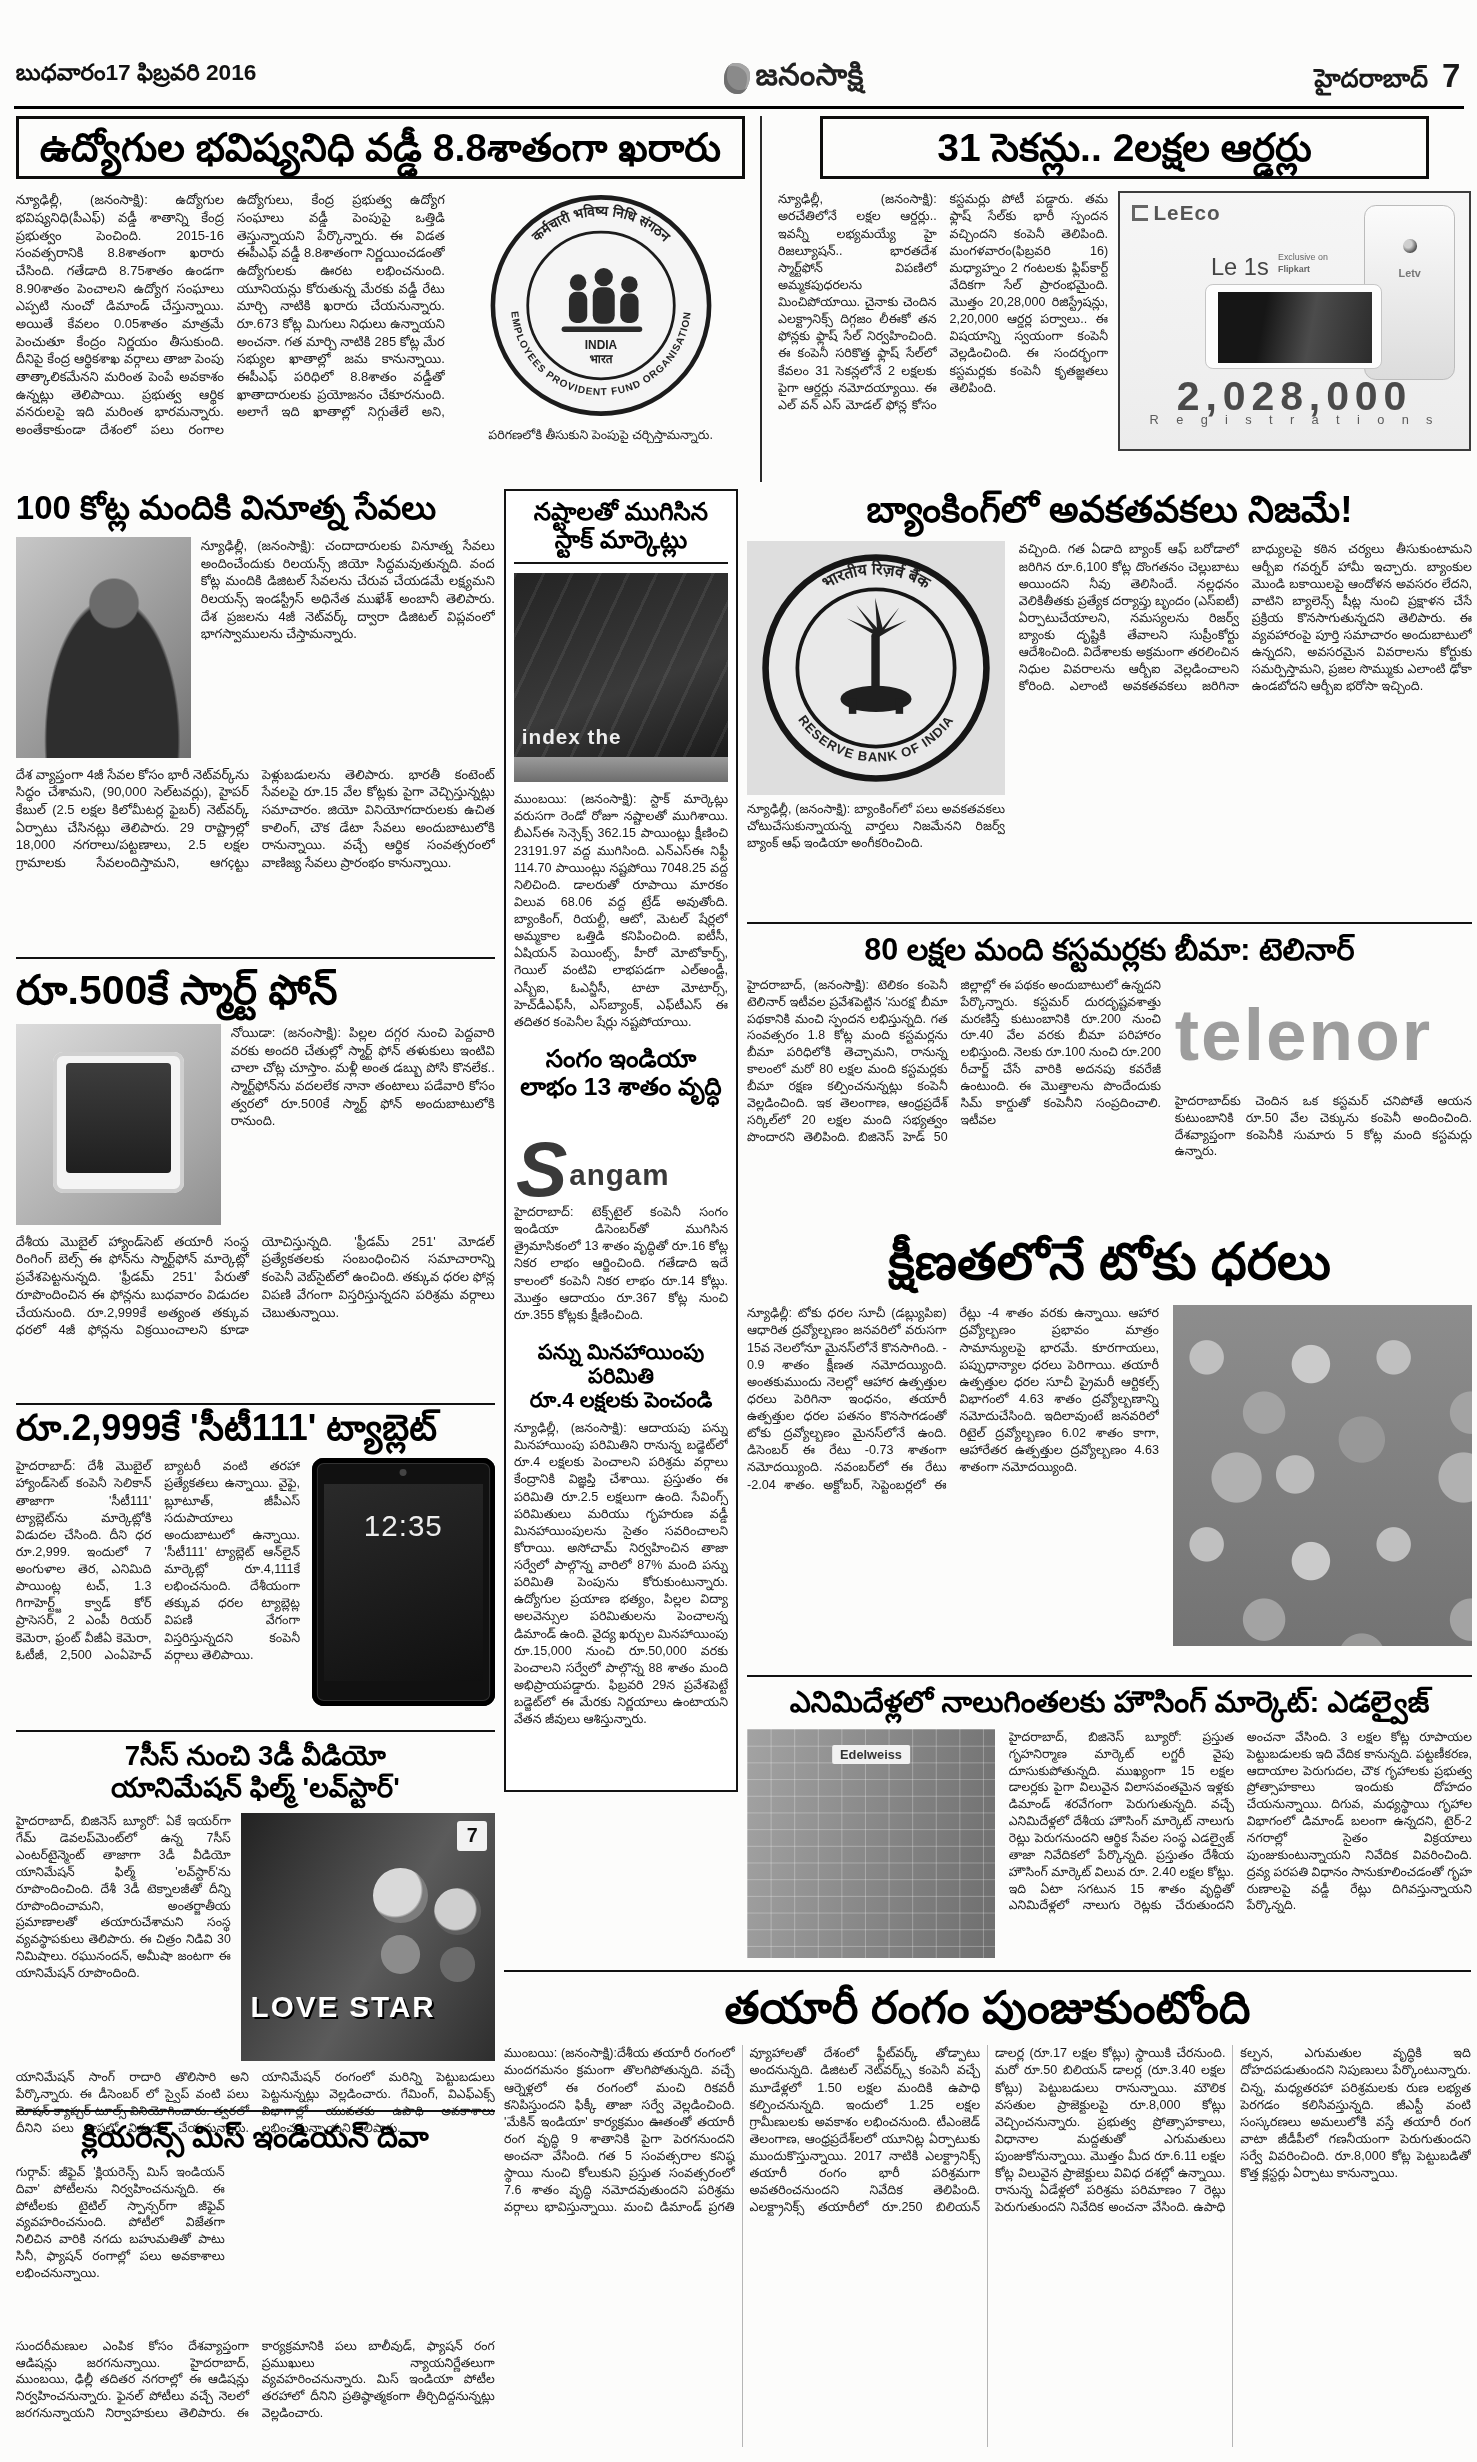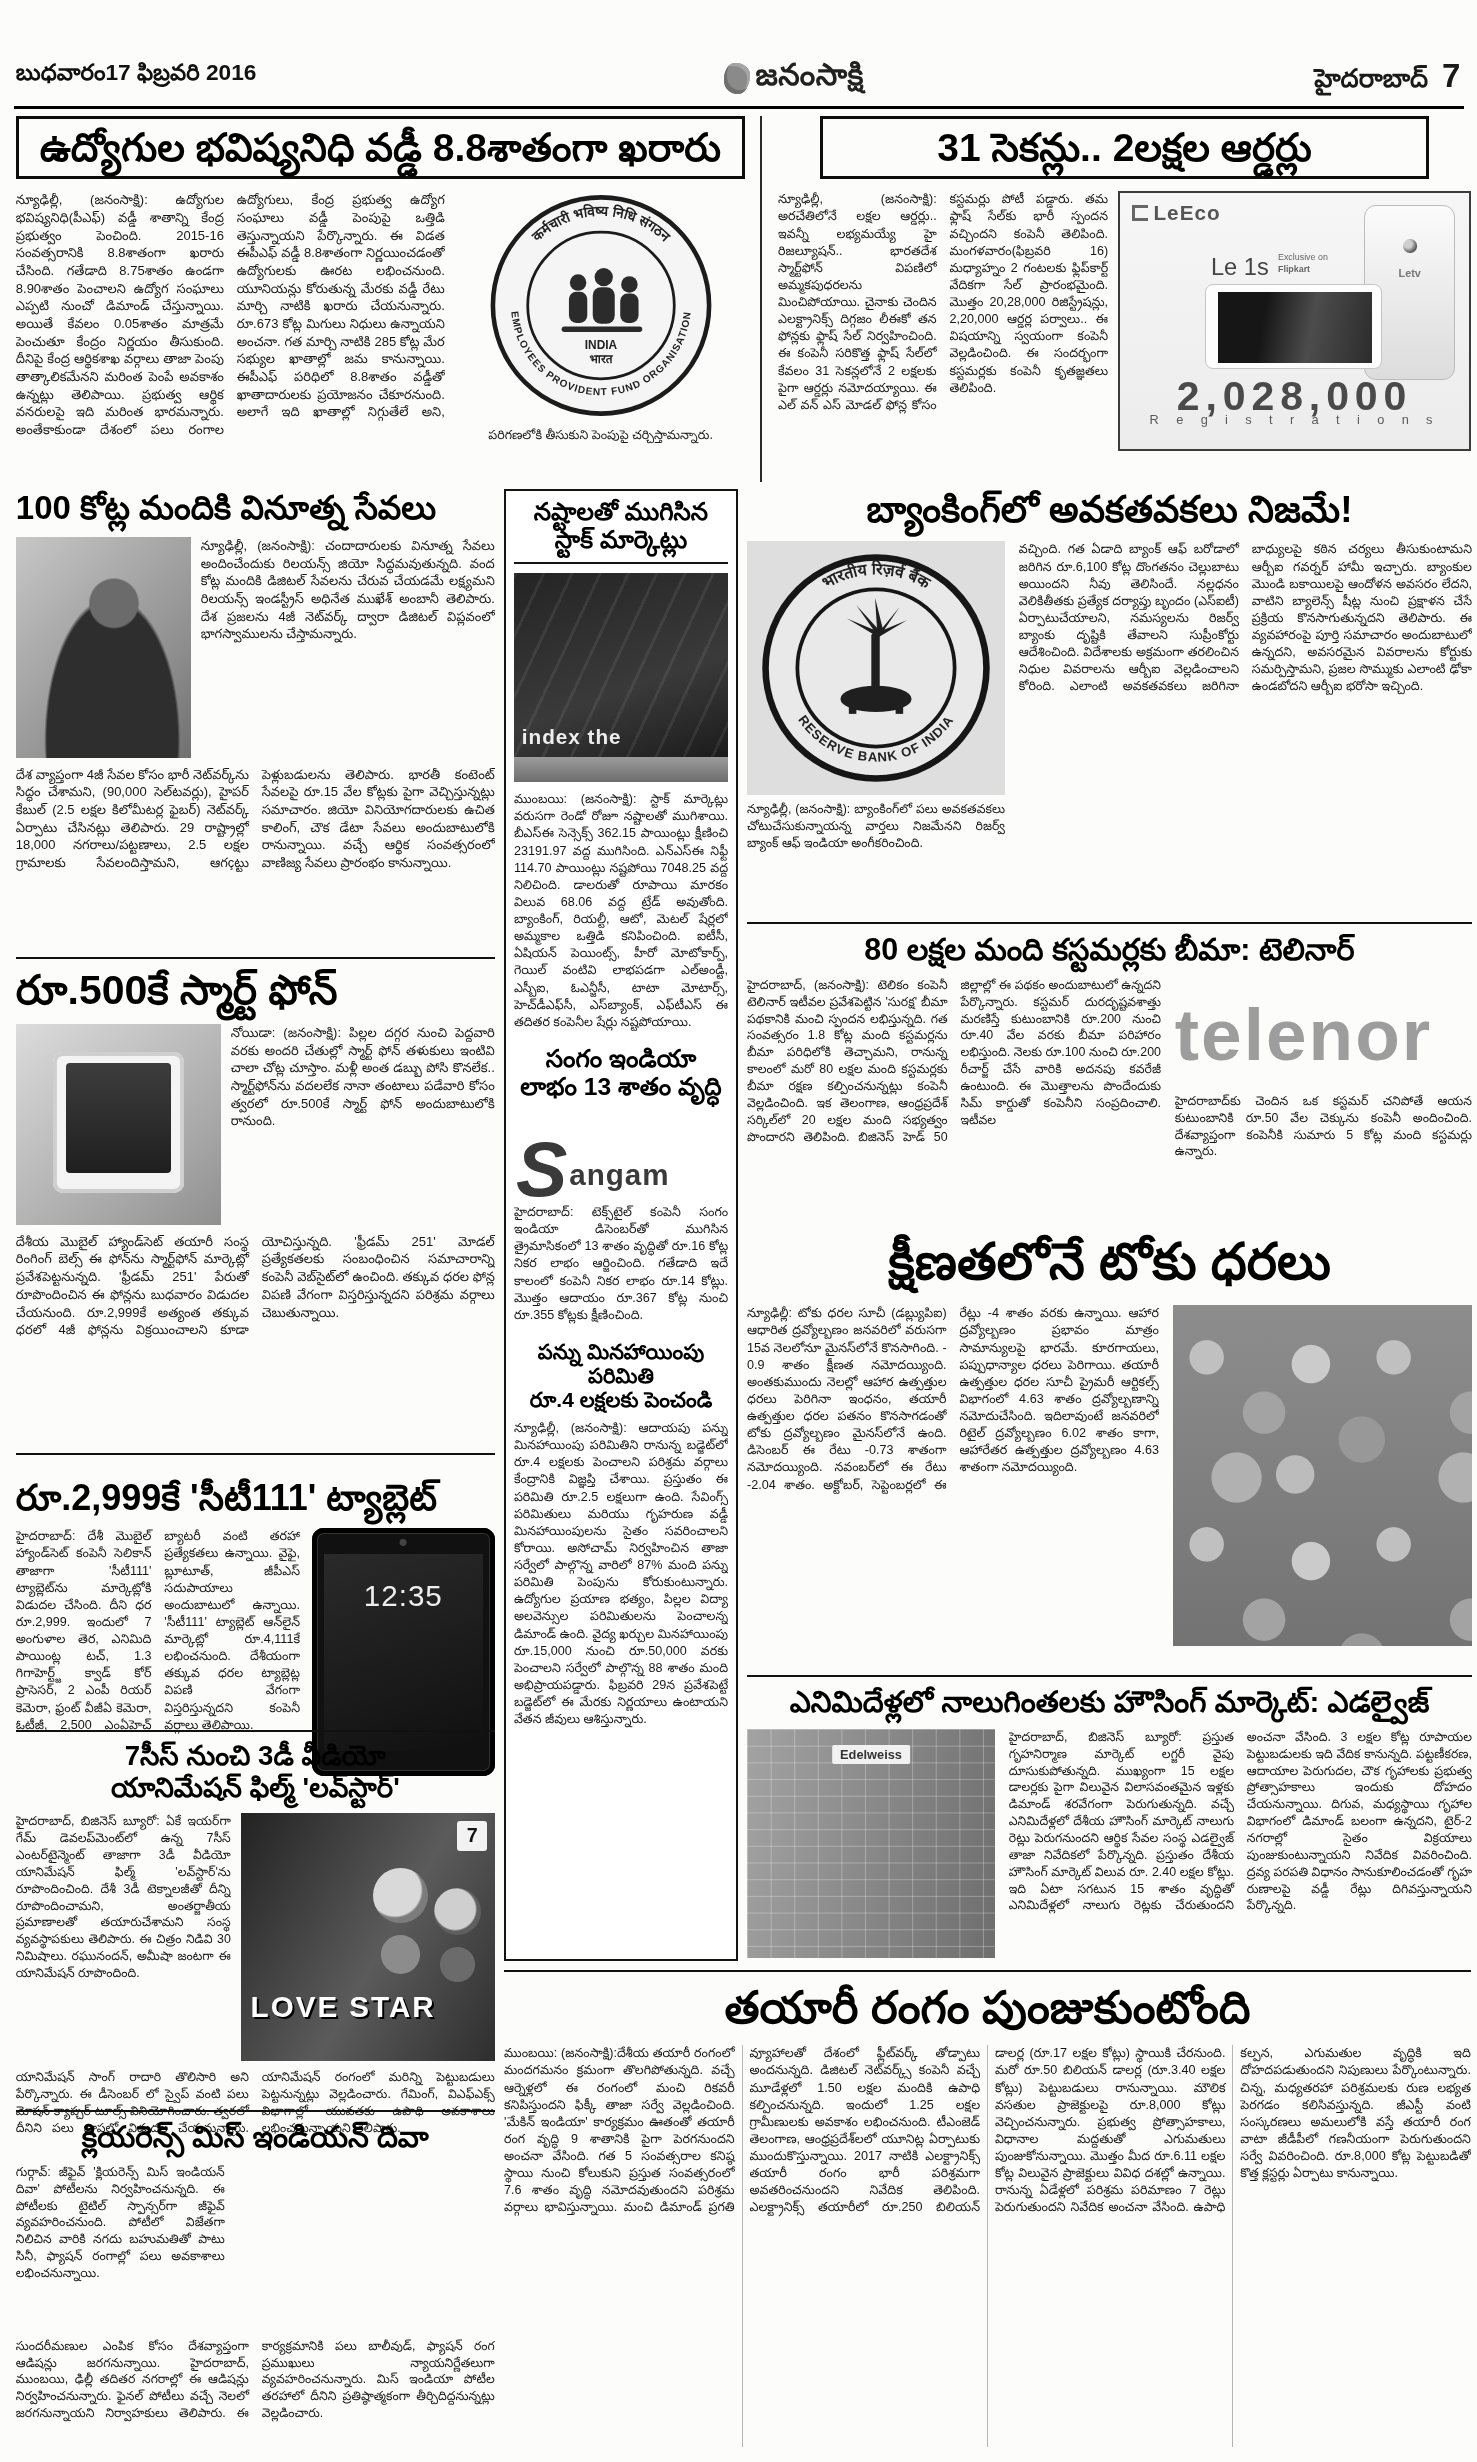--- a/index.html
+++ b/index.html
@@ -91,21 +91,21 @@
   .ad-back-brand { position:absolute; left:50%; top:61px; transform:translateX(-50%); font-size:10.8px; color:#777; font-weight:bold; }
   .ad-model { position:absolute; left:91px; top:61px; font-size:23.6px; color:#444; }
   .ad-excl { position:absolute; left:158px; top:59px; font-size:8.9px; color:#666; line-height:1.3; }
   .ad-landphone { position:absolute; left:85px; top:91px; width:177px; height:85px; background:#fdfdfd; border:1px solid #c5c5c5; border-radius:7.9px; }
   .ad-landscreen { position:absolute; left:11.8px; top:6.9px; width:154px; height:71px;
       background:linear-gradient(100deg,#161616 0 30%, #4c4c4c 60%, #2c2c2c), linear-gradient(#333,#111); }
   .ad-count { position:absolute; left:0; right:0; bottom:29.6px; text-align:center; font-size:41px; font-weight:800; color:#4a4a4a; letter-spacing:5.9px; }
   .ad-reg { position:absolute; left:0; right:0; bottom:22px; text-align:center; font-size:12.8px; color:#5a5a5a; letter-spacing:6.9px; }
 
   
-  .midcol { left:504px; top:489px; width:234px; height:1472px; border:2px solid #141414; padding:6.9px 7.9px; background:#fff; }
+  .midcol { left:504px; top:489px; width:234px; height:1303px; border:2px solid #141414; padding:6.9px 7.9px; background:#fff; }
   .mid-hl { font-size:24.6px; text-align:center; border-bottom:2px solid #141414; padding-bottom:7.9px; }
   .sangam-logo { display:flex; align-items:flex-end; gap:2px; height:91px; margin:7.9px 0 3.9px 2px; color:#3a3a3a; }
   .sangam-s { font-size:77px; font-weight:800; font-style:italic; line-height:.8; }
   .sangam-rest { font-size:29.6px; font-weight:600; letter-spacing:1px; padding-bottom:7.9px; }
 
   
   .rightsec { left:747px; width:725px; }
   .rbi-row { display:flex; gap:13.8px; margin-top:9.9px; }
   .telenor-logo { height:116px; display:flex; align-items:center; overflow:hidden; }
   .telenor-text { font-size:73px; color:#9d9d9d; font-weight:600; letter-spacing:2px; white-space:nowrap; }
@@ -297,21 +297,21 @@
   </section>
 
   <section class="sec rightsec" style="top:1227px; height:445px;">
     <div class="hl" style="font-size:51px; text-align:center; margin:5.9px 0 13.8px;">క్షీణతలోనే టోకు ధరలు</div>
     <div style="display:flex; gap:13.8px;">
       <div class="body-txt col2" style="width:412px; height:341px; font-size:12.6px;">న్యూఢిల్లీ: టోకు ధరల సూచీ (డబ్ల్యుపిఐ) ఆధారిత ద్రవ్యోల్బణం జనవరిలో వరుసగా 15వ నెలలోనూ మైనస్‌లోనే కొనసాగింది. - 0.9 శాతం క్షీణత నమోదయ్యింది. అంతకుముందు నెలల్లో ఆహార ఉత్పత్తుల ధరలు పెరిగినా ఇంధనం, తయారీ ఉత్పత్తుల ధరల పతనం కొనసాగడంతో టోకు ద్రవ్యోల్బణం మైనస్‌లోనే ఉంది. డిసెంబర్ ఈ రేటు -0.73 శాతంగా నమోదయ్యింది. నవంబర్‌లో ఈ రేటు -2.04 శాతం. అక్టోబర్, సెప్టెంబర్లలో ఈ రేట్లు -4 శాతం వరకు ఉన్నాయి. ఆహార ద్రవ్యోల్బణం ప్రభావం మాత్రం సామాన్యులపై భారమే. కూరగాయలు, పప్పుధాన్యాల ధరలు పెరిగాయి. తయారీ ఉత్పత్తుల ధరల సూచీ ప్రైమరీ ఆర్టికల్స్ విభాగంలో 4.63 శాతం ద్రవ్యోల్బణాన్ని నమోదుచేసింది. ఇదిలావుంటే జనవరిలో రిటైల్ ద్రవ్యోల్బణం 6.02 శాతం కాగా, ఆహారేతర ఉత్పత్తుల ద్రవ్యోల్బణం 4.63 శాతంగా నమోదయ్యింది.</div>
       <div class="photo photo-veg" style="flex:1; height:341px;"></div>
     </div>
   </section>
 
-  <section class="sec topline" style="left:15.8px; top:1453px; width:479px; padding-top:22px;">
+  <section class="sec topline" style="left:15.8px; top:1403px; width:479px; padding-top:2px;">
     <div class="hl" style="font-size:36px; margin-bottom:9.9px;">రూ.2,999కే 'సీటీ111' ట్యాబ్లెట్</div>
     <div style="display:flex; gap:11.8px;">
       <div class="body-txt col2" style="flex:1; height:252px; font-size:12.6px;">హైదరాబాద్: దేశీ మొబైల్ హ్యాండ్‌సెట్ కంపెనీ సెలికాన్ తాజాగా 'సీటీ111' ట్యాబ్లెట్‌ను మార్కెట్లోకి విడుదల చేసింది. దీని ధర రూ.2,999. ఇందులో 7 అంగుళాల తెర, ఎనిమిది పాయింట్ల టచ్, 1.3 గిగాహెర్ట్జ్ క్వాడ్ కోర్ ప్రాసెసర్, 2 ఎంపీ రియర్ కెమెరా, ఫ్రంట్ వీజీఏ కెమెరా, ఓటీజీ, 2,500 ఎంఏహెచ్ బ్యాటరీ వంటి తరహా ప్రత్యేకతలు ఉన్నాయి. వైఫై, బ్లూటూత్, జీపీఎస్ సదుపాయాలు అందుబాటులో ఉన్నాయి. 'సీటీ111' ట్యాబ్లెట్ ఆన్‌లైన్ మార్కెట్లో రూ.4,111కే లభించనుంది. దేశీయంగా తక్కువ ధరల ట్యాబ్లెట్ల విపణి వేగంగా విస్తరిస్తున్నదని కంపెనీ వర్గాలు తెలిపాయి.</div>
       <div class="tablet">
         <span class="tablet-cam"></span>
         <div class="tablet-screen">
           <div class="tablet-time">12:35</div>
         </div>
       </div>
     </div>

